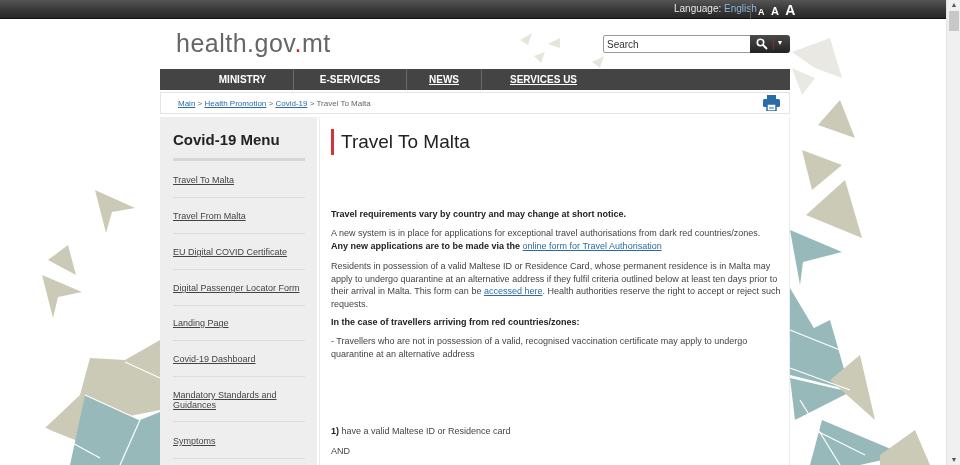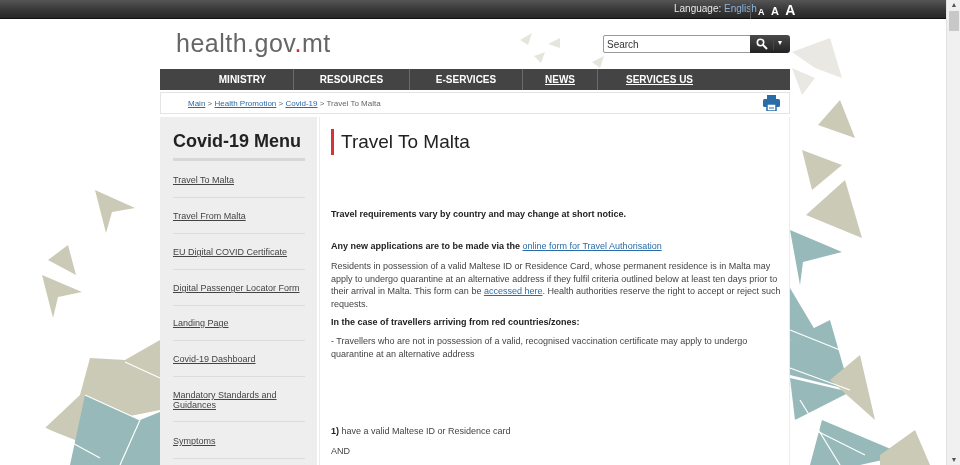--- a/index.html
+++ b/index.html
@@ -43,26 +43,26 @@
   .search .btn .caret { position: absolute; left: 28px; top: 3px; color: #fff; font-size: 8px; }
 
   .nav { position: absolute; left: 160px; top: 69px; width: 630px; height: 21px; background: #444; display: flex; padding-left: 32px; }
   .nav .item {
     height: 21px; line-height: 21px; text-align: center; color: #fff; font-weight: bold; font-size: 10px;
     border-right: 1px solid #6a6a6a; cursor: pointer;
   }
   .nav .item:last-child { border-right: none; }
   .nav .item.u { text-decoration: underline; }
 
-  .crumbs { position: absolute; left: 160px; top: 92px; width: 630px; height: 22px; border: 1px solid #e4e4e4; background: #fff; font-size: 8px; padding: 6px 27px; color: #666; }
+  .crumbs { position: absolute; left: 160px; top: 92px; width: 630px; height: 22px; border: 1px solid #e4e4e4; background: #fff; font-size: 8px; padding: 6px 17px; color: #666; }
   .crumbs a { color: #2a6ca8; text-decoration: underline; }
   .print { position: absolute; left: 763px; top: 95px; width: 17px; height: 16px; }
 
   .sidebar { position: absolute; left: 160px; top: 117px; width: 157px; height: 348px; background: #eeeeee; }
-  .sidebar h3 { position: absolute; left: 13px; top: 14px; font-size: 18px; font-weight: bold; color: #222; }
+  .sidebar h3 { position: absolute; left: 13px; top: 14px; font-size: 15px; font-weight: bold; color: #222; }
   .sidebar .rule { position: absolute; left: 13px; top: 41px; width: 132px; height: 3px; background: #d7d7d7; }
   .sidebar .link {
     position: absolute; left: 13px; width: 132px; font-size: 9px; color: #444; text-decoration: underline; line-height: 10px; cursor: pointer;
   }
   .sidebar .hr { position: absolute; left: 13px; width: 132px; height: 1px; background: #dcdcdc; }
 
   .content { position: absolute; left: 319px; top: 117px; width: 471px; height: 348px; background: #fff; border-left: 1px solid #ececec; border-right: 1px solid #ececec; }
   .content .title-bar { position: absolute; left: 11px; top: 12px; width: 3px; height: 26px; background: #d6323a; }
   .content h1 { position: absolute; left: 21px; top: 14px; font-size: 19px; font-weight: normal; color: #222; }
   .content p { position: absolute; left: 11px; width: 452px; font-size: 9px; line-height: 12.5px; color: #444; }
@@ -158,21 +158,20 @@
       <circle cx="4.5" cy="4.5" r="3.2" stroke="#fff" stroke-width="1.6" fill="none"></circle>
       <line x1="7" y1="7" x2="11" y2="11" stroke="#fff" stroke-width="2"></line>
     </svg>
     <div class="div"></div>
     <span class="caret">▾</span>
   </div>
 </div>
 
 <div class="nav">
   <div class="item" style="width:102px">MINISTRY</div>
-  <div class="item" style="width:116px">RESOURCES</div>
   <div class="item" style="width:113px">E-SERVICES</div>
   <div class="item u" style="width:75px">NEWS</div>
   <div class="item u" style="width:123px">SERVICES US</div>
 </div>
 
 <div class="crumbs">
   <a>Main</a>
   <span>&gt;</span>
   <a>Health Promotion</a>
   <span>&gt;</span>
@@ -208,21 +207,21 @@
   <div class="link" style="top:319px">Symptoms</div>
   <div class="hr" style="top:341px"></div>
 </div>
 
 <div class="content">
   <div class="title-bar"></div>
   <h1>Travel To Malta</h1>
 
   <p style="top:91px"><b>Travel requirements vary by country and may change at short notice.</b></p>
 
-  <p style="top:110px"><br><b>Any new applications are to be made via the</b> <a>online form for Travel Authorisation</a></p>
+  <p style="top:110px"><span>A new system is in place for applications for exceptional travel authorisations from dark red countries/zones.</span><br><b>Any new applications are to be made via the</b> <a>online form for Travel Authorisation</a></p>
 
   <p style="top:143px"><span>Residents in possession of a valid Maltese ID or Residence Card, whose permanent residence is in Malta may apply to undergo quarantine at an alternative address if they fulfil criteria outlined below at least ten days prior to their arrival in Malta. This form can be</span> <a>accessed here</a><span>. Health authorities reserve the right to accept or reject such requests.</span></p>
 
   <p style="top:218px"> - Travellers who are not in possession of a  valid, recognised vaccination certificate may apply to undergo quarantine at an alternative address</p>
 
   <p style="top:199px"><b>In the case of travellers arriving from red countries/zones:</b></p>
 
 
 
   <p style="top:308px"><b>1)</b><span> have a valid Maltese ID or Residence card</span></p>

